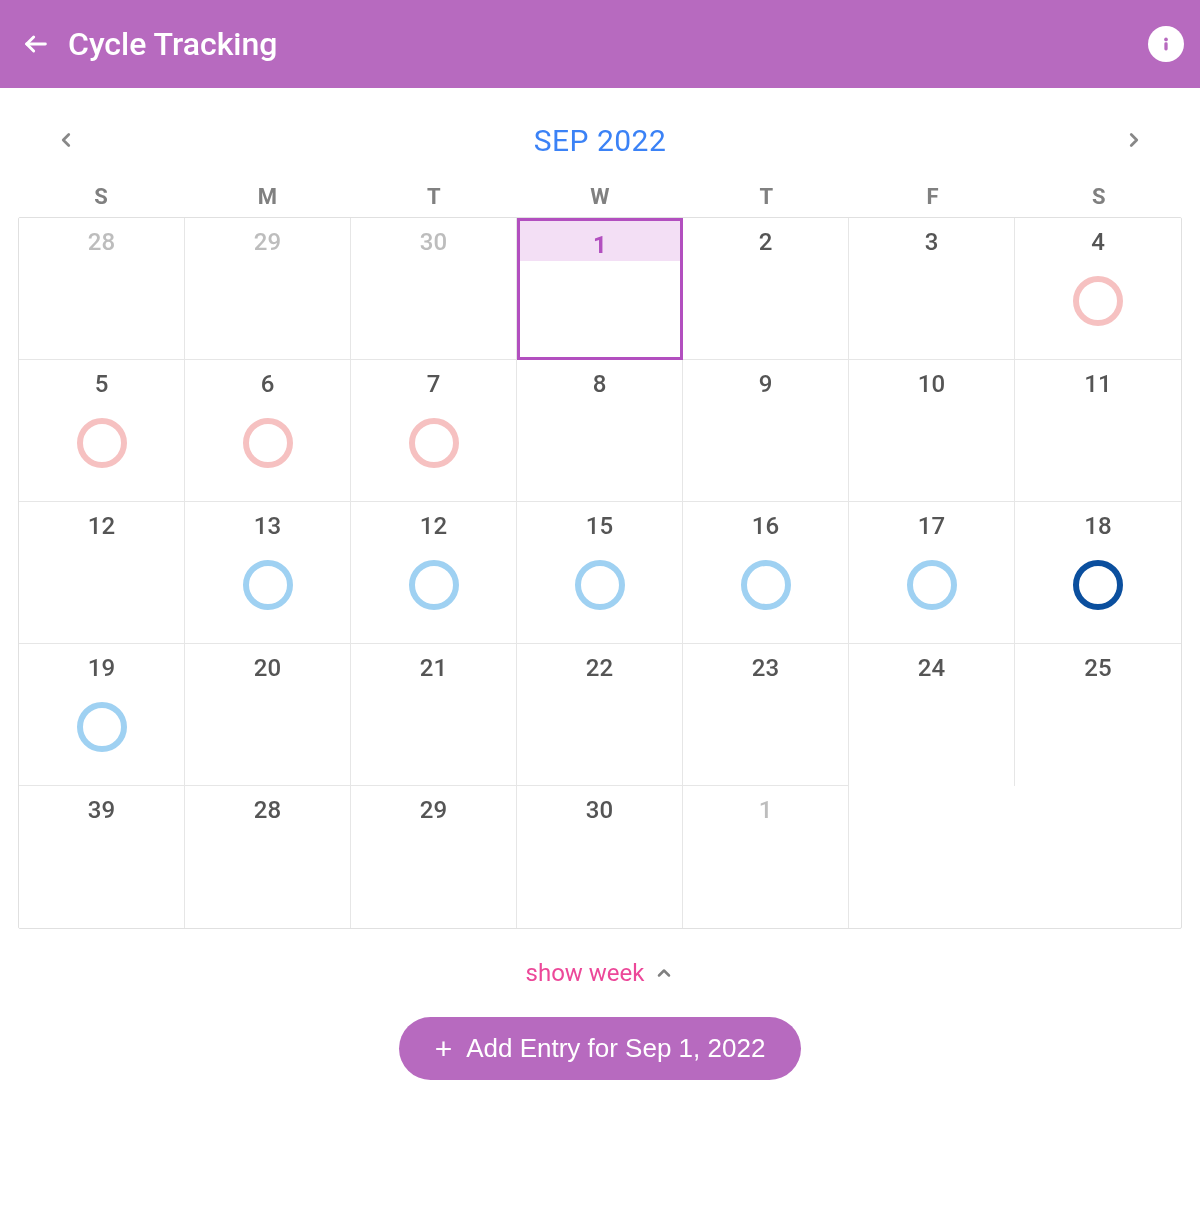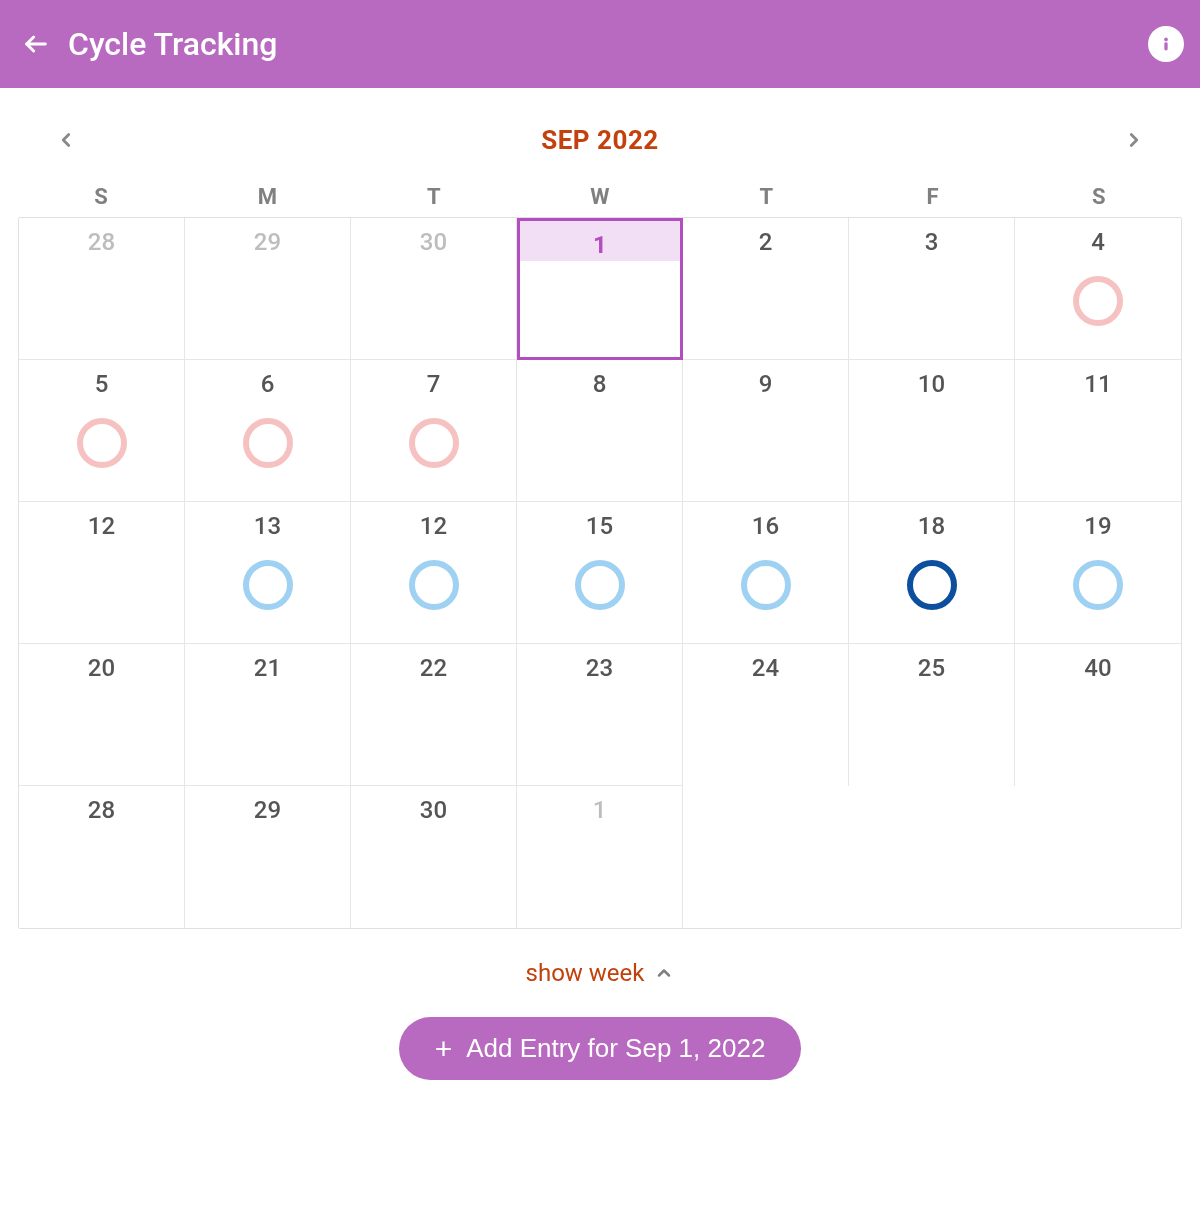--- a/index.html
+++ b/index.html
@@ -47,23 +47,23 @@
     justify-content: space-between;
     padding: 12px 28px 24px 28px;
   }
   .chev-btn {
     width: 40px; height: 40px;
     display: flex; align-items: center; justify-content: center;
     cursor: pointer;
     color: #888;
   }
   .month-label {
-    font-size: 26px;
-    font-weight: 700;
-    color: #c2410c;
+    font-size: 30px;
+    font-weight: 400;
+    color: #3b82f6;
     letter-spacing: 0.5px;
   }
   .dow-row {
     display: grid;
     grid-template-columns: repeat(7, 1fr);
     padding: 0 0 8px 0;
   }
   .dow {
     text-align: center;
     font-size: 22px;
@@ -120,21 +120,21 @@
     width: 50px; height: 50px;
     border-radius: 50%;
   }
   .marker.pink { border: 6px solid #f6c1c1; }
   .marker.blue { border: 6px solid #9fd1f2; }
   .marker.dark { border: 6px solid #0b4f9e; }
 
   .show-week {
     text-align: left;
     padding: 30px 0 10px 0;
-    color: #c2410c;
+    color: #ec4899;
     font-size: 24px;
     cursor: pointer;
     display: flex;
     align-items: center;
     justify-content: center;
     gap: 10px;
   }
   .add-btn-wrap {
     display: flex;
     justify-content: center;
@@ -264,20 +264,24 @@
       </div>
       <div class="cell">
         <div class="daynum">15</div>
         <div class="marker blue"></div>
       </div>
       <div class="cell">
         <div class="daynum">16</div>
         <div class="marker blue"></div>
       </div>
       <div class="cell">
+        <div class="daynum">17</div>
+        <div class="marker blue"></div>
+      </div>
+      <div class="cell">
         <div class="daynum">18</div>
         <div class="marker dark"></div>
       </div>
       <div class="cell">
         <div class="daynum">19</div>
         <div class="marker blue"></div>
       </div>
       <div class="cell">
         <div class="daynum">20</div>
       </div>
@@ -290,21 +294,21 @@
       <div class="cell">
         <div class="daynum">23</div>
       </div>
       <div class="cell">
         <div class="daynum">24</div>
       </div>
       <div class="cell">
         <div class="daynum">25</div>
       </div>
       <div class="cell">
-        <div class="daynum">40</div>
+        <div class="daynum">39</div>
       </div>
       <div class="cell">
         <div class="daynum">28</div>
       </div>
       <div class="cell">
         <div class="daynum">29</div>
       </div>
       <div class="cell">
         <div class="daynum">30</div>
       </div>

